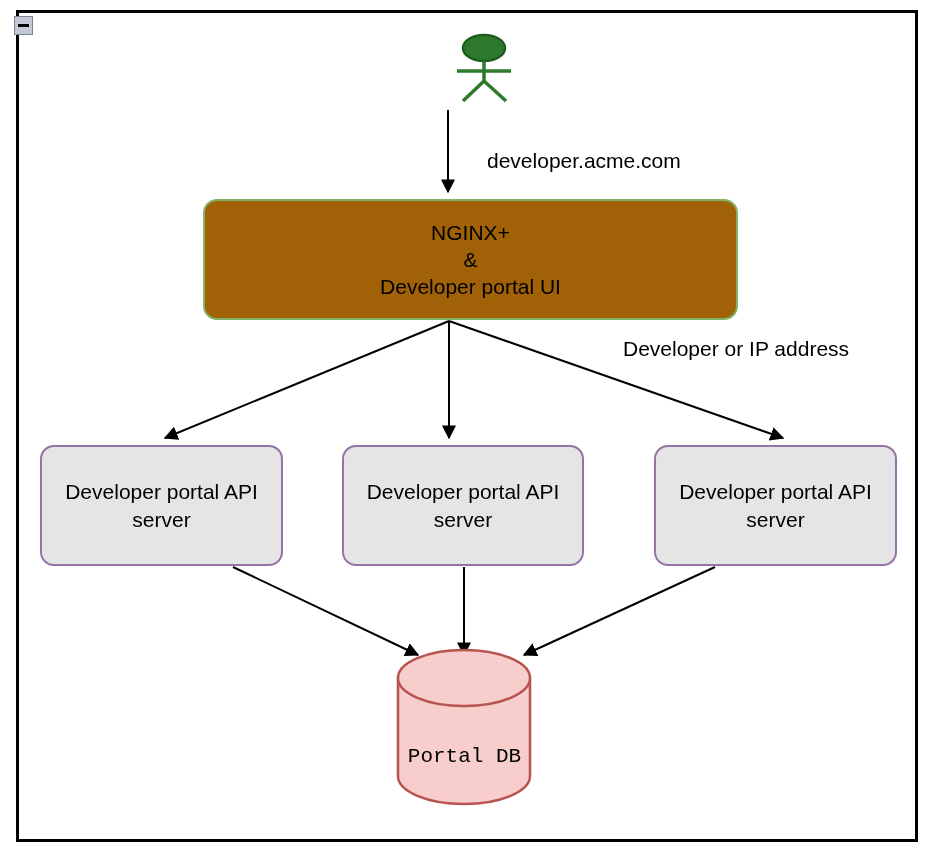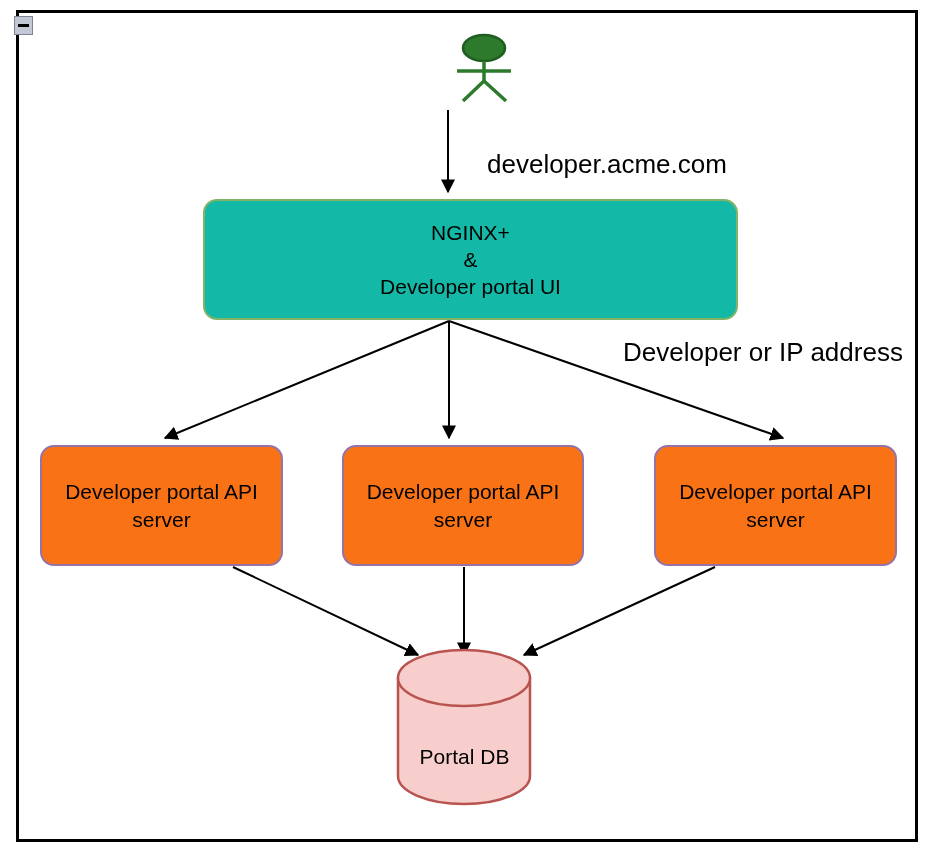--- a/index.html
+++ b/index.html
@@ -62,56 +62,57 @@
     display: flex;
     align-items: center;
     justify-content: center;
     text-align: center;
     color: #000000;
     font-size: 21px;
     line-height: 1.30;
     border-radius: 14px;
   }
   .node-green {
-    background: #14b8a6;
+    background: #a16207;
     border: 2px solid #82b366;
   }
   .node-purple {
-    background: #f97316;
+    background: #e5e5e5;
     border: 2px solid #9673a6;
   }
   #node-nginx {
     left: 203px;
     top: 199px;
     width: 535px;
     height: 121px;
   }
   #node-api-1 { left: 40px;  top: 445px; width: 243px; height: 121px; }
   #node-api-2 { left: 342px; top: 445px; width: 242px; height: 121px; }
   #node-api-3 { left: 654px; top: 445px; width: 243px; height: 121px; }
 
   .node .label { white-space: pre-line; padding: 0 10px; }
 
   .edge-label {
     position: absolute;
     color: #000000;
-    font-size: 26px;
+    font-size: 21px;
     white-space: nowrap;
   }
   #label-domain  { left: 487px; top: 149px; }
   #label-host-ip { left: 623px; top: 337px; }
 
   #db-caption {
     position: absolute;
     left: 398px;
     top: 745px;
     width: 133px;
     text-align: center;
     font-size: 21px;
     color: #000000;
+    font-family: Liberation Mono, monospace;
   }
 </style>
 </head>
 <body>
 
 <div id="canvas">
 
   <div id="diagram-frame"></div>
 
   <div id="collapse-toggle">

